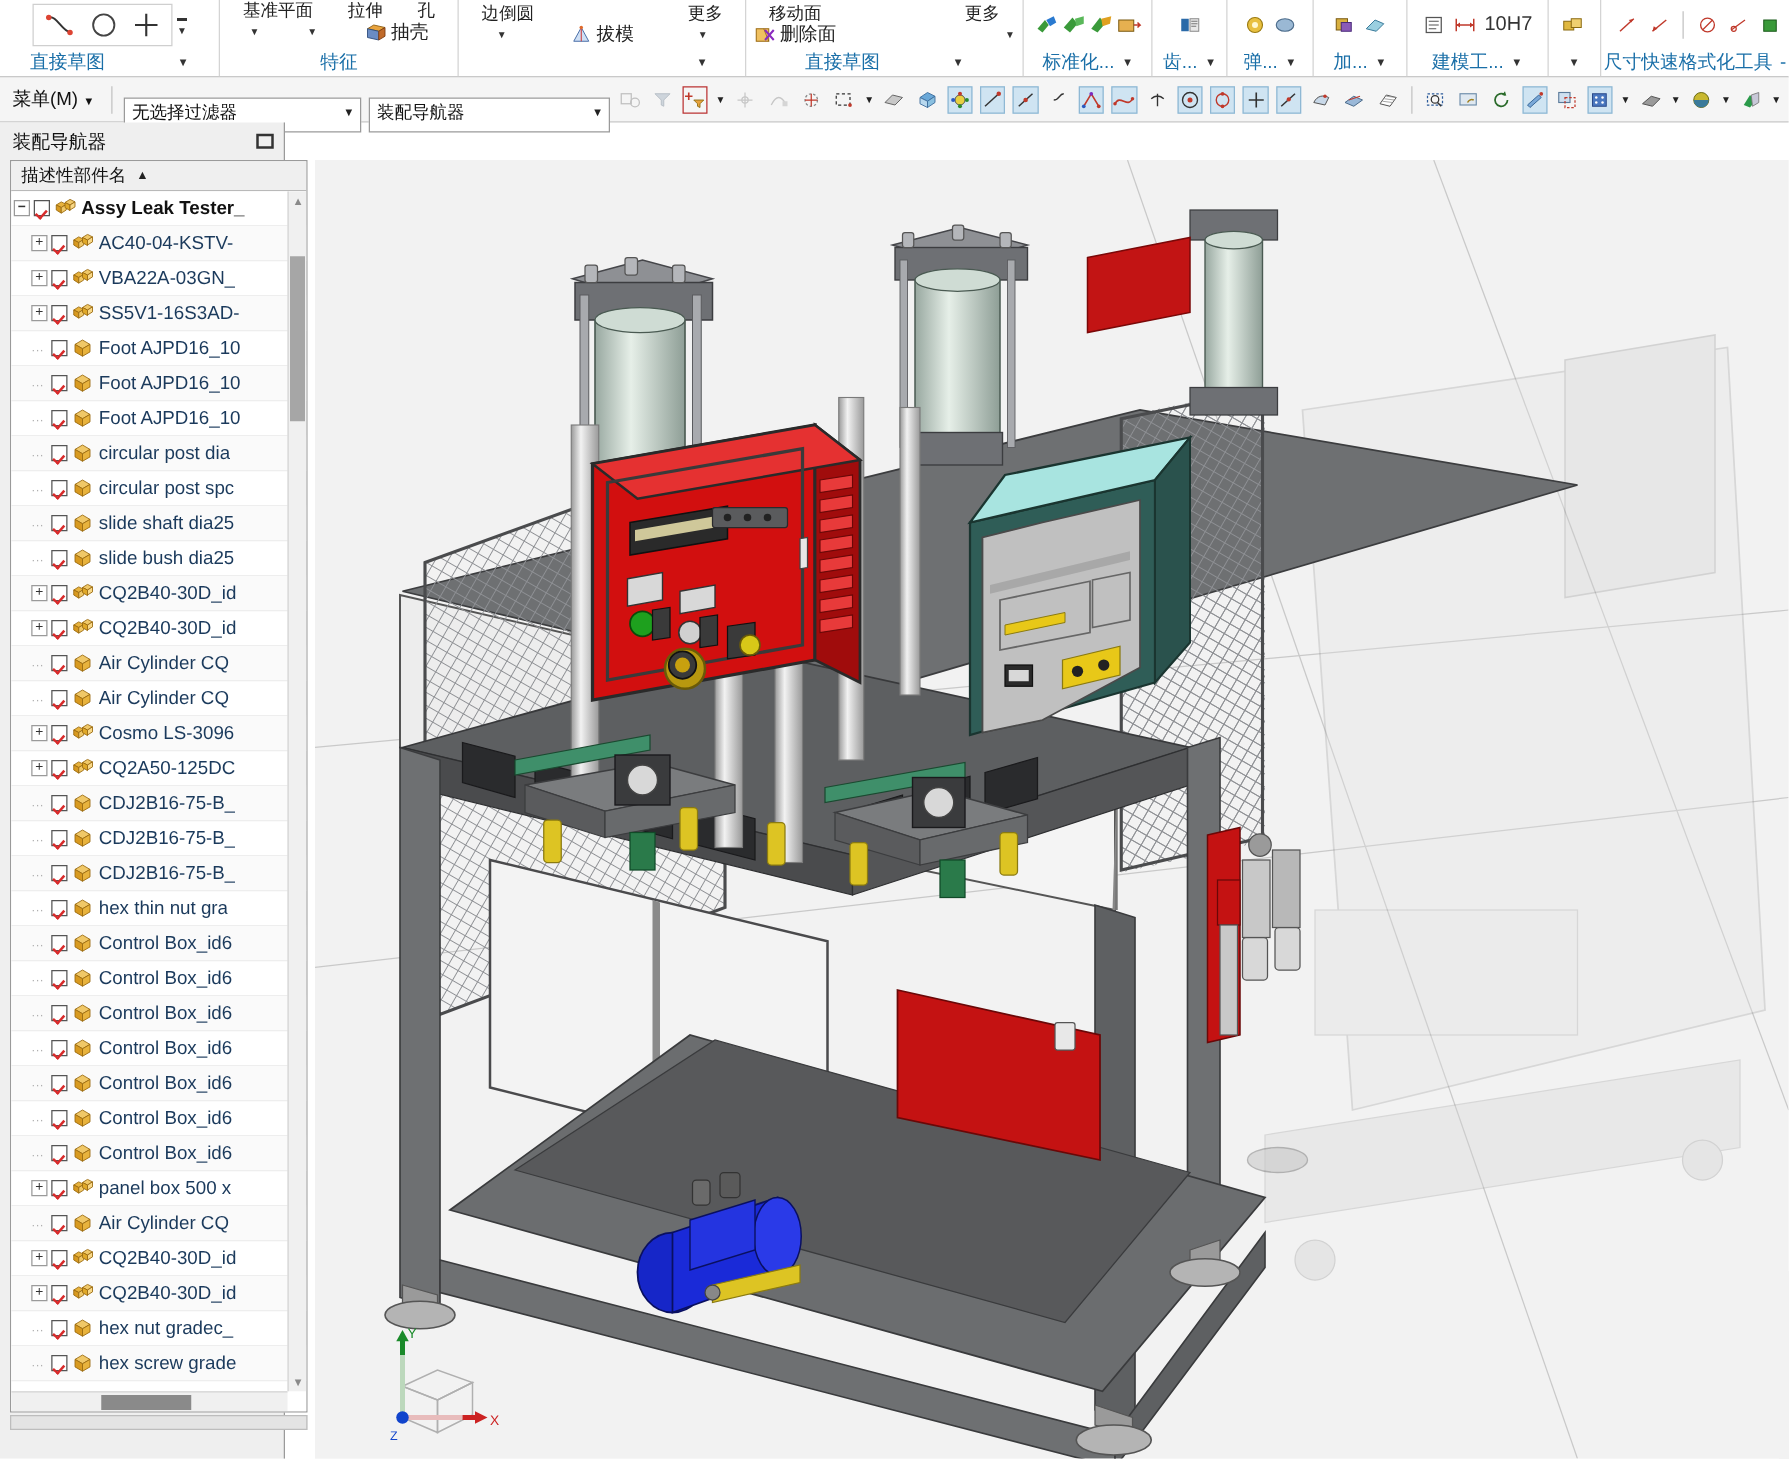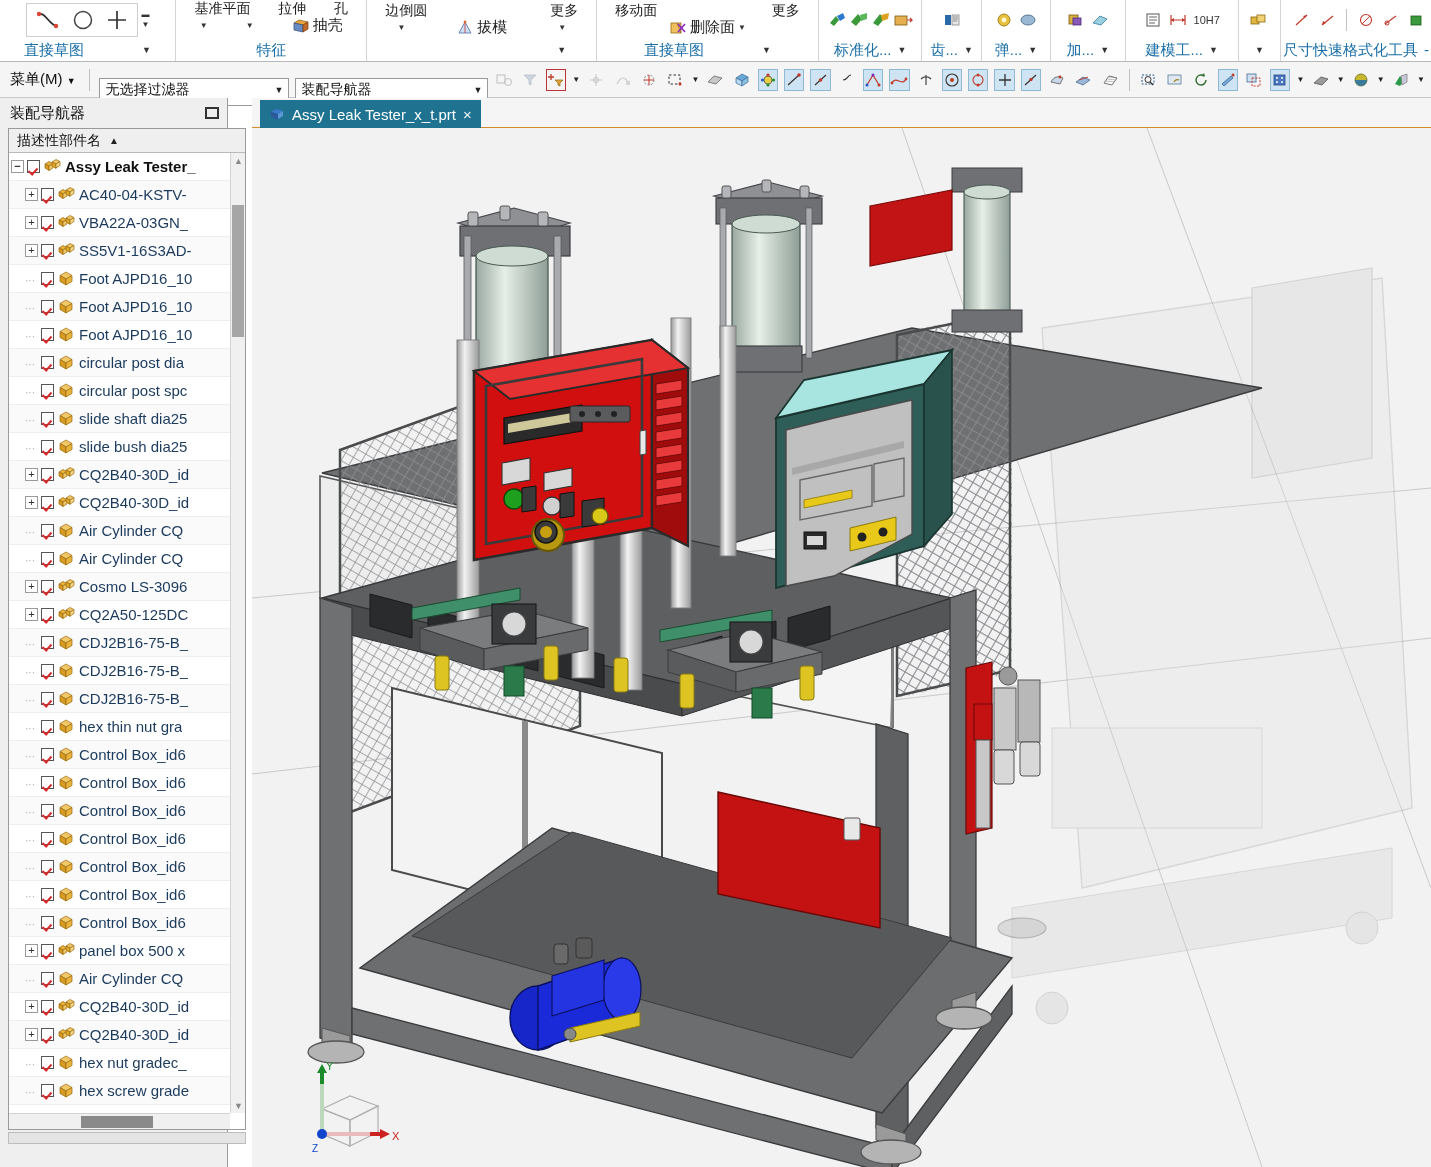--- a/index.html
+++ b/index.html
@@ -248,21 +248,21 @@
       </div>
     </div>
 
     <div class="rgroup" style="width:232px">
       <div class="rg-body" style="flex-direction:column;align-items:stretch;gap:0;padding-top:2px">
         <div class="tinyrow" style="justify-content:space-around;font-size:14px;color:#222">
           <span>移动面</span>
           <span style="width:60px"></span>
           <span>更多</span>
         </div>
-        <div class="tinyrow" style="justify-content:center;margin-top:-2px">
+        <div class="tinyrow" style="justify-content:space-between;margin-top:-2px">
           <span class="cmd">
             <span class="icon">
               <svg width="18" height="16" viewBox="0 0 18 16">
                   <rect x="2" y="3" width="10" height="10" fill="#f0c060" stroke="#9a6a10" stroke-width=".8"></rect>
                   <path d="M8 3l4 10" stroke="#8a5a10" stroke-width=".6"></path>
                   <path d="M9 4l7 8M16 4l-7 8" stroke="#8a2abf" stroke-width="1.6"></path>
                 </svg>
             </span>
             <span>删除面</span>
           </span>
@@ -349,21 +349,21 @@
     <div class="rgroup" style="width:118px">
       <div class="rg-body" style="justify-content:center;gap:6px">
         <span class="icon"><svg width="18" height="16" viewBox="0 0 18 16">
               <rect x="3" y="2" width="12" height="12" fill="#fff" stroke="#555" stroke-width="1"></rect>
               <path d="M5 5h8M5 8h8M5 11h6" stroke="#555" stroke-width=".9"></path>
             </svg></span>
         <span class="icon"><svg width="20" height="16" viewBox="0 0 20 16">
               <path d="M3 3v10M17 3v10M3 8h14" stroke="#c0392b" stroke-width="1.2"></path>
               <path d="M3 8l3-2v4zM17 8l-3-2v4z" fill="#c0392b"></path>
             </svg></span>
-        <span style="font-size:11px;color:#333">10H7</span>
+        <span style="font-size:16px;color:#333">10H7</span>
       </div>
       <div class="rg-label">
         <span>建模工...</span>
         <span class="tri">▼</span>
       </div>
     </div>
 
     <div class="rgroup" style="width:44px">
       <div class="rg-body" style="justify-content:center">
         <span class="icon"><svg width="22" height="16" viewBox="0 0 22 16">
@@ -1059,33 +1059,20 @@
         <div class="h-scroll">
           <div class="h-thumb"></div>
         </div>
       </div>
     </div>
 
     <div class="lp-outer-scroll"></div>
 
   </div>
 
-  <div class="tabbar">
-    <div class="ftab">
-      <span class="icon">
-        <svg width="16" height="14" viewBox="0 0 16 14">
-            <path d="M2 5l5-3 7 2-5 3z" fill="#3a78c8"></path>
-            <path d="M2 5v5l7 3V7z" fill="#2a5a9a"></path>
-            <path d="M9 7l5-3v5l-5 3z" fill="#5a98d8"></path>
-          </svg>
-      </span>
-      <span>Assy Leak Tester_x_t.prt</span>
-      <span class="x">×</span>
-    </div>
-  </div>
 
   <div class="viewport">
     <svg width="1179" height="1039" viewBox="0 0 1179 1039">
       <defs>
         <pattern id="mesh" width="9" height="9" patternUnits="userSpaceOnUse" patternTransform="rotate(30)">
           <path d="M0 0h9M0 0v9" stroke="#8e9094" stroke-width="1.5" fill="none"></path>
         </pattern>
         <linearGradient id="steel" x1="0" y1="0" x2="0" y2="1">
           <stop offset="0%" stop-color="#d8d8d8"></stop>
             <stop offset="100%" stop-color="#8e8e8e"></stop>

